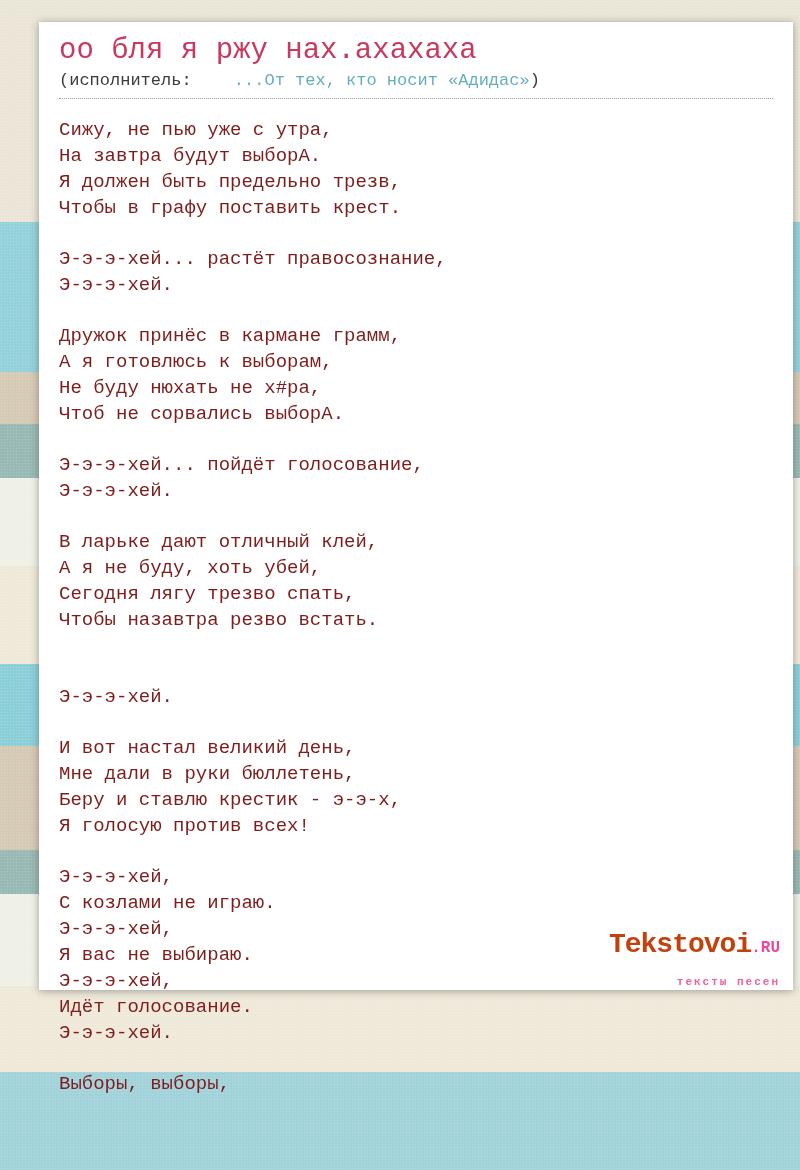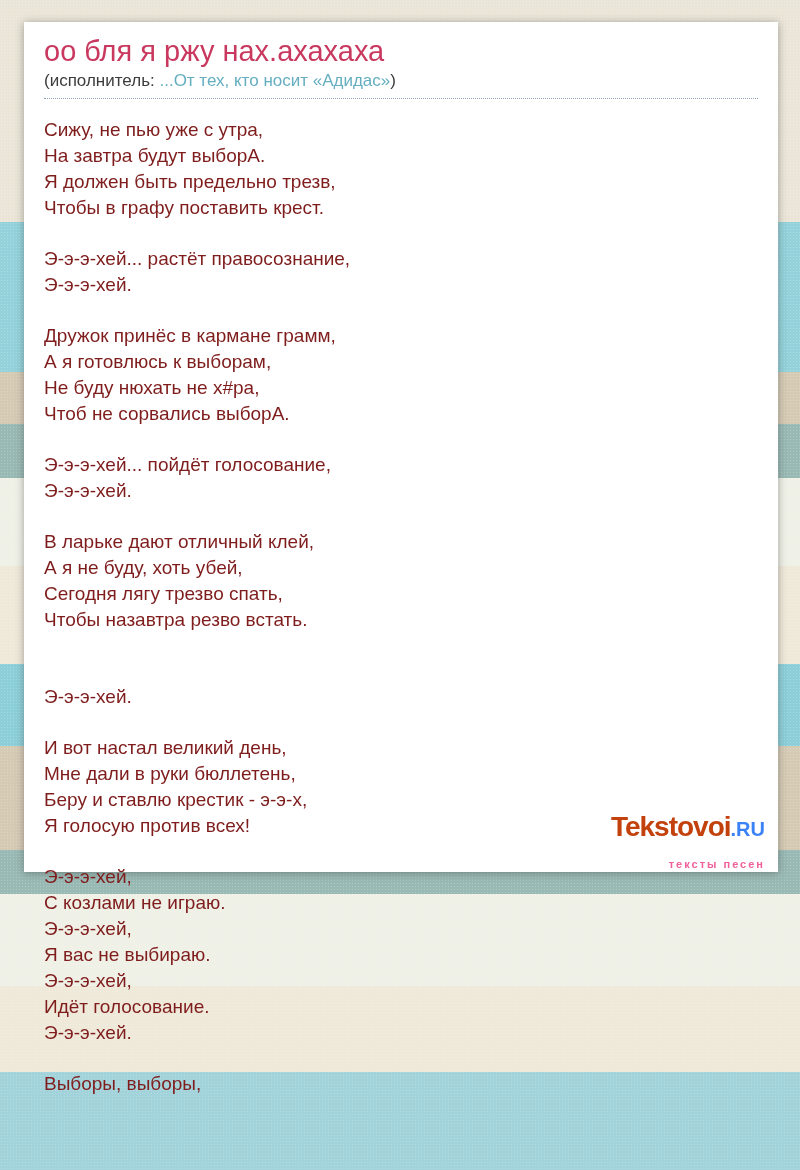--- a/index.html
+++ b/index.html
@@ -26,46 +26,48 @@
   }
   
   .texture{
     position:absolute;inset:0;
     background-image:radial-gradient(rgba(255,255,255,.22) 1px, transparent 1px);
     background-size:3px 3px;
     pointer-events:none;
   }
   .card{
     position:absolute;
-    left:24px;top:22px;
-    width:754px;height:850px;
+    left:39px;top:22px;
+    width:754px;height:968px;
     background:#ffffff;
     box-shadow:0 1px 8px rgba(60,60,60,.45);
     box-sizing:border-box;
     padding:12px 20px 0 20px;
+    font-family:Liberation Mono, monospace;
   }
   h1.title{
     margin:0;
     font-size:29px;
     line-height:34px;
     font-weight:normal;
     color:#c9395f;
   }
   .artist{
     margin-top:2px;
     font-size:17px;
     line-height:22px;
     color:#3c3c3c;
     border-bottom:1px dotted #8fa3b4;
     padding-bottom:6px;
   }
   .artist a{
     color:#64aec0;
     text-decoration:none;
     cursor:pointer;
+    margin-left:32px;
   }
   .lyrics{
     margin-top:18px;
     color:#7f1d1d;
   }
   .lyrics p{
     margin:0 0 25px 0;
     font-size:19px;
     line-height:26px;
   }
@@ -77,23 +79,23 @@
     cursor:pointer;
     line-height:1;
   }
   .logo-main{
     font-size:28px;
     font-weight:bold;
     letter-spacing:-1px;
     color:#c2410c;
   }
   .logo-ru{
-    font-size:20px;
+    font-size:16px;
     font-weight:bold;
-    color:#3b82f6;
+    color:#ec4899;
   }
   .logo-tagline{
     margin-top:18px;
     font-size:11px;
     font-weight:bold;
     letter-spacing:2px;
     color:#f0609a;
   }
 </style>
 </head>

